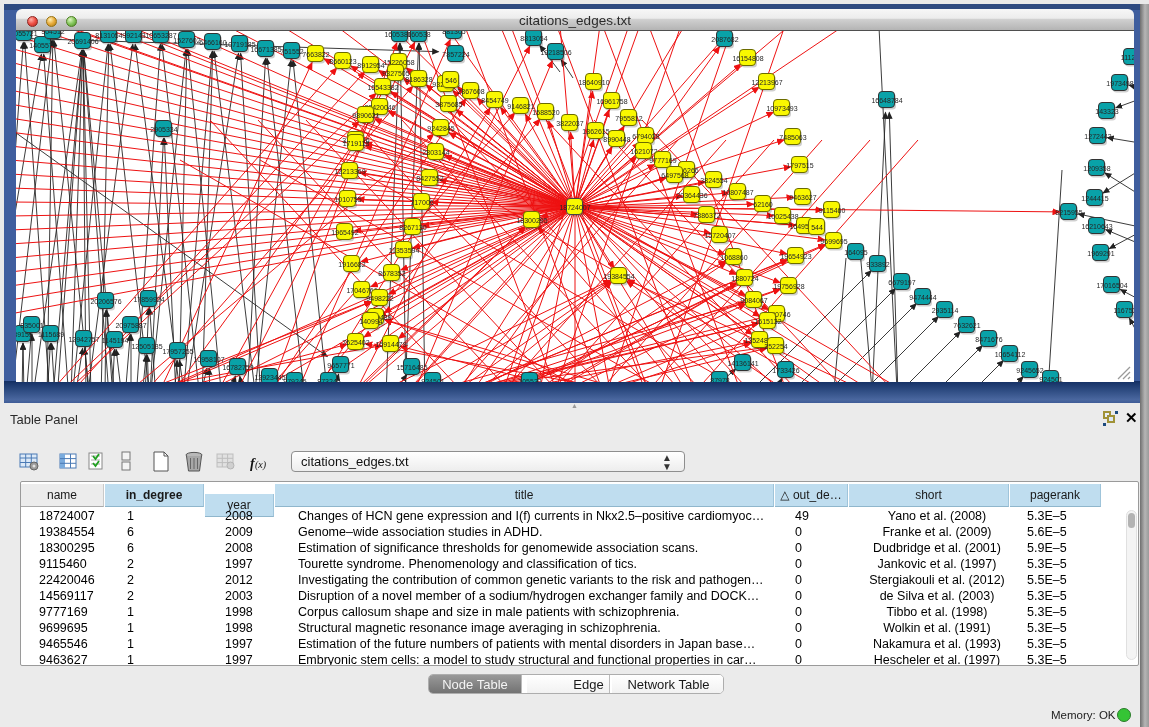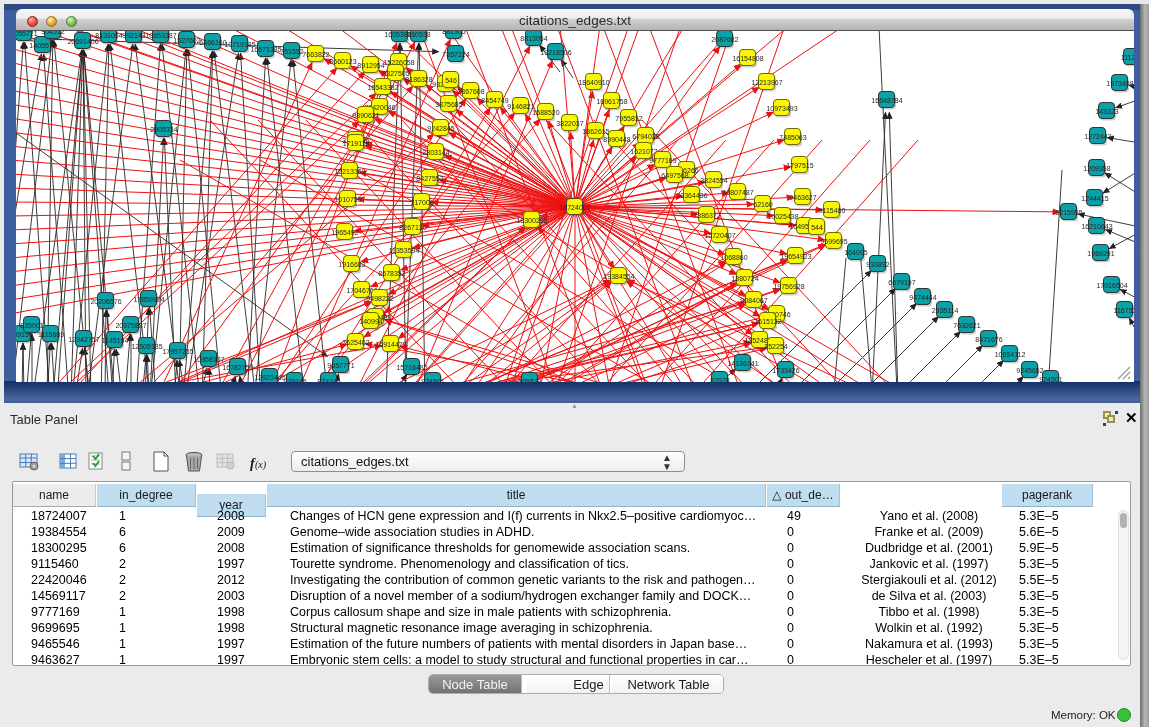--- a/index.html
+++ b/index.html
@@ -38,21 +38,21 @@
 #closex { position:absolute; left:1125px; top:409px; font-size:15px; font-weight:bold; color:#000; }
 
 #toolbar { position:absolute; left:0px; top:443px; width:1149px; height:38px; }
 #toolbar svg { position:absolute; left:0; top:0; }
 #combo { position:absolute; left:291px; top:451px; width:394px; height:21px;
   border:1px solid #8e8e8e; border-radius:4px;
   background:linear-gradient(to bottom,#ffffff,#ededed); font-size:13px; color:#111;
   line-height:19px; padding-left:9px; }
 #combo .arr { position:absolute; right:12px; top:1px; font-size:10px; color:#333; line-height:9px; }
 
-#tablewrap { position:absolute; left:12px; top:481px; width:1119px; height:185px;
+#tablewrap { position:absolute; left:20px; top:481px; width:1119px; height:185px;
   background:#fff; border:1px solid #9a9a9a; border-radius:2px; overflow:hidden; }
 #thead { position:absolute; left:0; top:2px; width:1117px; height:23px; font-size:12px; color:#1a1a1a; }
 #thead .h { position:absolute; top:0; height:23px; line-height:23px; text-align:center;
   background:#bfddef; border-right:1px solid #9fc4da; border-bottom:1px solid #8fb6cc; }
 #thead .hg { background:#ececec; border-right:1px solid #c9c9c9; border-bottom:1px solid #aaa; }
 #tbody { position:absolute; left:0; top:26px; width:1117px; height:160px;
   font-size:12.5px; color:#000; }
 .trow { position:relative; height:16px; line-height:16px; white-space:nowrap; }
 .c { position:absolute; top:0; height:16px; overflow:hidden; }
 .c1 { left:18px; width:80px; }
@@ -911,24 +911,25 @@
       </g>
 
       <text x="250" y="25" font-size="14" font-style="italic" font-weight="bold" font-family="Liberation Serif, serif" fill="#111">f</text>
       <text x="255" y="25" font-size="10" font-style="italic" font-family="Liberation Serif, serif" fill="#111">(x)</text>
     </svg>
   </div>
   <div id="combo">citations_edges.txt<div class="arr">▲<br>▼</div></div>
   <div id="tablewrap">
     <div id="thead">
       <div class="h hg" style="left:0;width:83px;">name</div>
-      <div class="h" style="left:84px;width:99px;">in_degree</div>
+      <div class="h" style="left:84px;width:99px;font-weight:bold;">in_degree</div>
       <div class="h" style="left:184px;width:69px;margin-top:10px;">year</div>
       <div class="h" style="left:254px;width:499px;">title</div>
       <div class="h" style="left:754px;width:73px;">△ out_de…</div>
+      <div class="h" style="left:828px;width:160px;">short</div>
       <div class="h" style="left:989px;width:91px;">pagerank</div>
     </div>
     <div id="tbody">
         <div class="trow">
           <div class="c c1">18724007</div>
           <div class="c c2">1</div>
           <div class="c c3">2008</div>
           <div class="c c4">Changes of HCN gene expression and I(f) currents in Nkx2.5–positive cardiomyoc…</div>
           <div class="c c5">49</div>
           <div class="c c6">Yano et al. (2008)</div>
@@ -987,21 +988,21 @@
           <div class="c c5">0</div>
           <div class="c c6">Tibbo et al. (1998)</div>
           <div class="c c7">5.3E–5</div>
         </div>
         <div class="trow">
           <div class="c c1">9699695</div>
           <div class="c c2">1</div>
           <div class="c c3">1998</div>
           <div class="c c4">Structural magnetic resonance image averaging in schizophrenia.</div>
           <div class="c c5">0</div>
-          <div class="c c6">Wolkin et al. (1992)</div>
+          <div class="c c6">Wolkin et al. (1991)</div>
           <div class="c c7">5.3E–5</div>
         </div>
         <div class="trow">
           <div class="c c1">9465546</div>
           <div class="c c2">1</div>
           <div class="c c3">1997</div>
           <div class="c c4">Estimation of the future numbers of patients with mental disorders in Japan base…</div>
           <div class="c c5">0</div>
           <div class="c c6">Nakamura et al. (1993)</div>
           <div class="c c7">5.3E–5</div>

